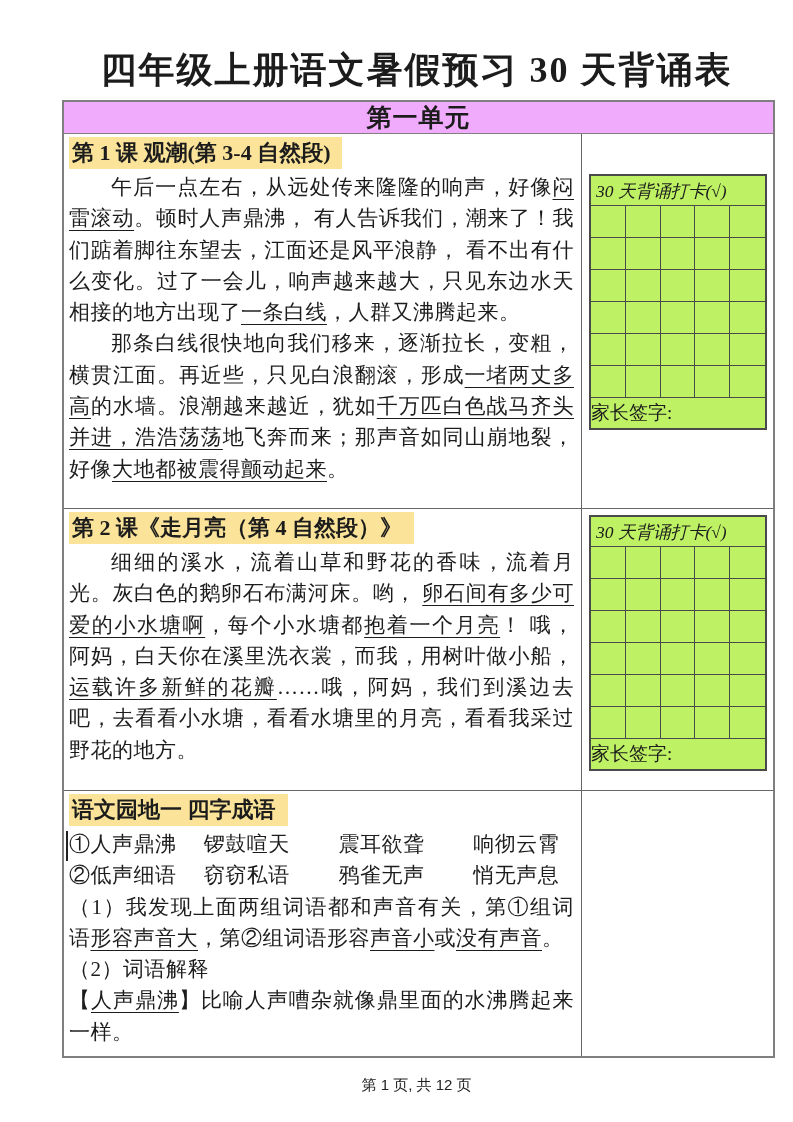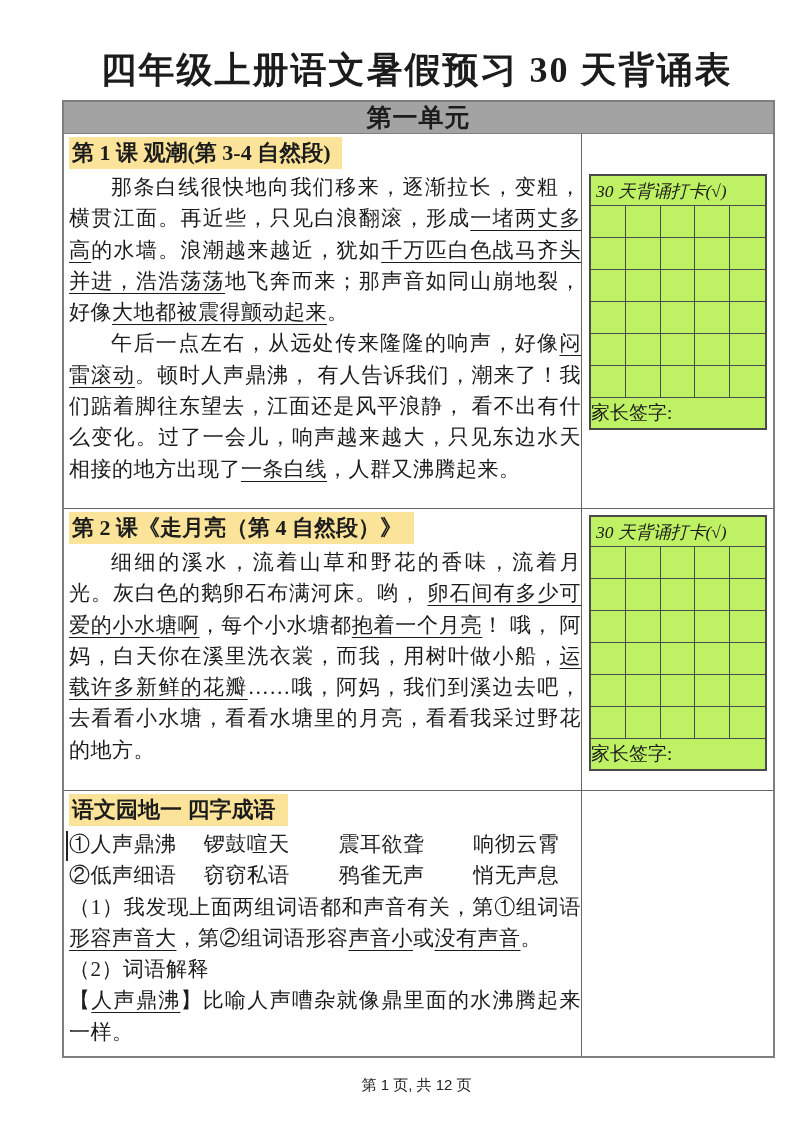--- a/index.html
+++ b/index.html
@@ -21,36 +21,36 @@
   }
   .doc-table{
     position:absolute;left:42px;top:100px;
     width:713px;height:958px;
     border:2px solid #7f7f7f;
     box-sizing:border-box;
     display:flex;flex-direction:column;
   }
   .unit-bar{
     height:31px;flex:0 0 31px;
-    background:#a3a3a3;
+    background:#f0abfc;
     border-bottom:1px solid #7f7f7f;
     display:flex;align-items:center;justify-content:center;
     font-size:25px;font-weight:bold;letter-spacing:1px;
   }
   .trow{
     display:flex;flex-direction:row;
     border-bottom:1px solid #666;
     box-sizing:border-box;
   }
   .trow:last-child{border-bottom:none;flex:1 1 auto;}
   .cell-left{
     width:518px;flex:0 0 518px;
     border-right:1px solid #666;
     box-sizing:border-box;
-    padding:3px 0 0 5px;
+    padding:3px 7px 0 5px;
     position:relative;
   }
   .cell-right{
     flex:1 1 auto;
     box-sizing:border-box;
     padding:0 0 0 7px;
     position:relative;
   }
   .lesson-heading{margin:0 0 1px 0;line-height:32px;}
   .hl{
@@ -131,22 +131,22 @@
 
   <div class="doc-table">
 
     <div class="unit-bar">第一单元</div>
 
     <div class="trow" style="height:375px;flex:0 0 375px;">
       <div class="cell-left">
         <div class="lesson-heading">
           <span class="hl">第 1 课 观潮(第 3-4 自然段)</span>
         </div>
+        <p class="body indent"><span>午后一点左右，从远处传来隆隆的响声，好像</span><span class="ul">闷雷滚动</span><span>。顿时人声鼎沸， 有人告诉我们，潮来了！我们踮着脚往东望去，江面还是风平浪静， 看不出有什么变化。过了一会儿，响声越来越大，只见东边水天相接的地方出现了</span><span class="ul">一条白线</span><span>，人群又沸腾起来。</span></p>
         <p class="body indent"><span>那条白线很快地向我们移来，逐渐拉长，变粗，横贯江面。再近些，只见白浪翻滚，形成</span><span class="ul">一堵两丈多高</span><span>的水墙。浪潮越来越近，犹如</span><span class="ul">千万匹白色战马齐头并进，浩浩荡荡</span><span>地飞奔而来；那声音如同山崩地裂，好像</span><span class="ul">大地都被震得颤动起来</span><span>。</span></p>
-        <p class="body indent"><span>午后一点左右，从远处传来隆隆的响声，好像</span><span class="ul">闷雷滚动</span><span>。顿时人声鼎沸， 有人告诉我们，潮来了！我们踮着脚往东望去，江面还是风平浪静， 看不出有什么变化。过了一会儿，响声越来越大，只见东边水天相接的地方出现了</span><span class="ul">一条白线</span><span>，人群又沸腾起来。</span></p>
       </div>
       <div class="cell-right">
         <div class="checkin" style="margin-top:40px;">
           <div class="checkin-header">30 天背诵打卡(√)</div>
           <div class="checkin-grid">
               <div class="cell"></div>
               <div class="cell"></div>
               <div class="cell"></div>
               <div class="cell"></div>
               <div class="cell"></div>

